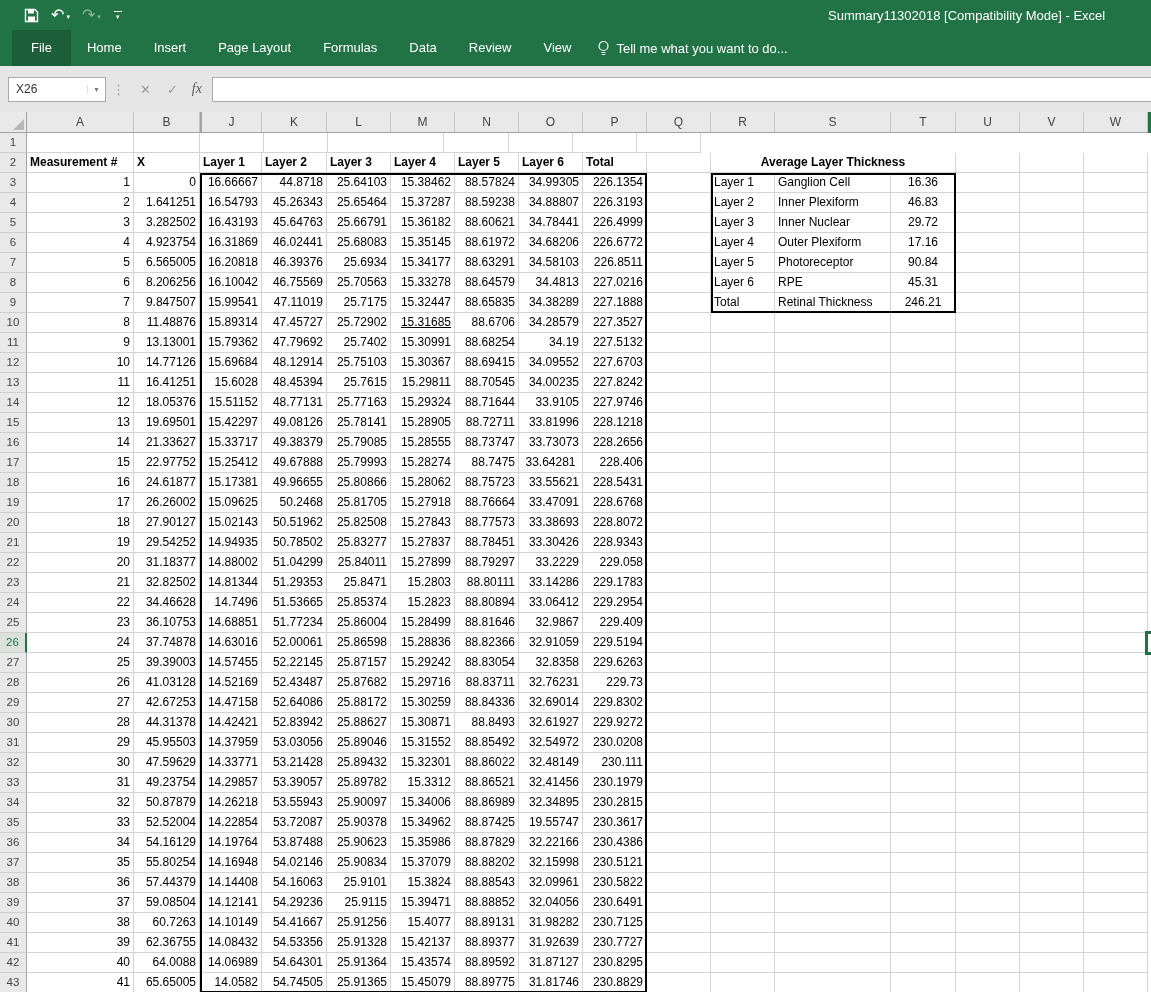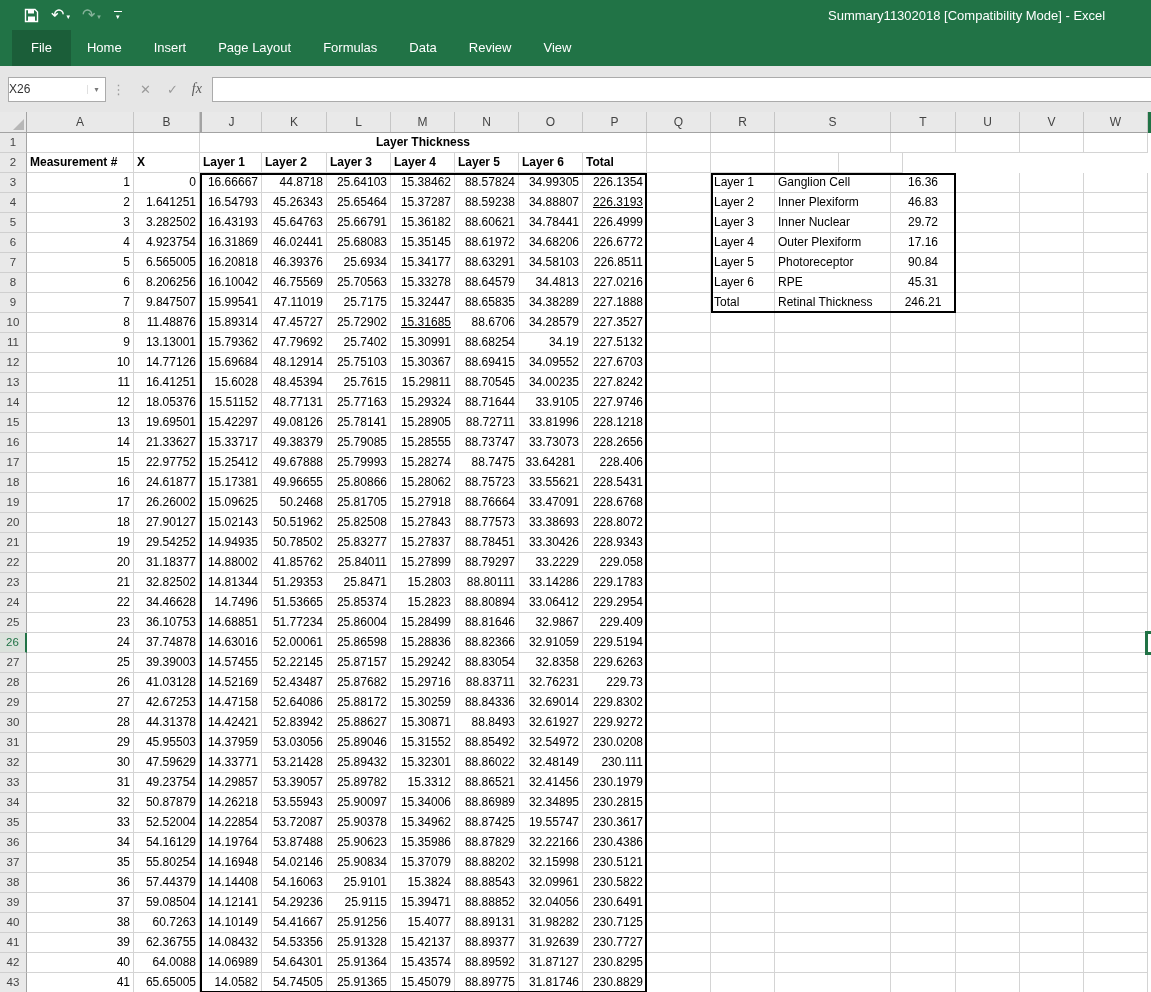--- a/index.html
+++ b/index.html
@@ -22,21 +22,21 @@
   .title-text { position:absolute; left:828px; top:8px; font-size:13px; color:#fff; white-space:nowrap; }
   
   .ribbon { height:36px; background:#217346; display:flex; align-items:stretch; padding-left:12px; }
   .tab { color:#fff; font-size:13px; padding:10px 16px 9px; white-space:nowrap; }
   .tab.file { background:rgba(0,0,0,.18); padding:10px 19px 9px; }
   .tellme { display:flex; align-items:center; color:#fff; font-size:13px; padding:0 10px; gap:6px; }
   
   .fbar { height:46px; background:#e6e6e6; display:flex; align-items:center; }
   .namebox { width:98px; height:25px; background:#fff; border:1px solid #ababab; margin-left:8px;
              display:flex; align-items:center; font-size:12px; color:#333; }
-  .namebox .nb-text { flex:1; }
+  .namebox .nb-text { flex:1; padding-left:7px; }
   .namebox .nb-drop { width:18px; text-align:center; color:#7a7a7a; font-size:8px; border-left:1px solid #e0e0e0; }
   .fb-dots { color:#9a9a9a; font-size:13px; padding:0 7px 0 6px; }
   .fb-btn { font-size:13px; color:#9a9a9a; padding:0 8px; }
   .fb-fx { font-family:"Liberation Serif", serif; font-style:italic; font-size:14px; color:#595959; padding:0 10px 0 6px; }
   .finput { flex:1; height:25px; background:#fff; border:1px solid #ababab; border-right:none; font-size:12px; padding:3px 6px; color:#000; }
   
   .sheet { position:relative; height:881px; background:#fff; }
   .colhdr-row { display:flex; height:21px; background:#e9e9e9; border-bottom:1px solid #a3a3a3; position:relative; }
   .corner { width:27px; height:20px; border-right:1px solid #a3a3a3; position:relative; background:#e9e9e9; }
   .corner::after { content:''; position:absolute; right:2px; bottom:2px;
@@ -91,20 +91,27 @@
 <div class="ribbon">
 
   <div class="tab file">File</div>
     <div class="tab">Home</div>
     <div class="tab">Insert</div>
     <div class="tab">Page Layout</div>
     <div class="tab">Formulas</div>
     <div class="tab">Data</div>
     <div class="tab">Review</div>
     <div class="tab">View</div>
+    <div class="tellme">
+    <svg width="13" height="17" viewBox="0 0 13 17">
+      <circle cx="6.5" cy="6" r="4.5" fill="none" stroke="#ffffff" stroke-width="1.2"></circle>
+      <path d="M4.5 12.5 h4 M4.8 14.5 h3.4" stroke="#ffffff" stroke-width="1.2" fill="none"></path>
+    </svg>
+    <span>Tell me what you want to do...</span>
+  </div>
 </div>
 
 <div class="fbar">
   <div class="namebox">
     <span class="nb-text">X26</span>
     <span class="nb-drop">▾</span>
   </div>
   <span class="fb-dots">⋮</span>
   <span class="fb-btn">✕</span>
   <span class="fb-btn">✓</span>
@@ -130,41 +137,41 @@
       <div class="colhdr" style="width: 65px;">T</div>
       <div class="colhdr" style="width: 64px;">U</div>
       <div class="colhdr" style="width: 64px;">V</div>
       <div class="colhdr" style="width: 64px;">W</div>
       <div class="colsel"></div>
     </div>
     <div class="row">
       <div class="rowhdr">1</div>
       <div class="cell" style="width: 107px;"></div>
       <div class="cell" style="width: 66px;"></div>
-      <div class="cell bold ctr" style="width: 447px;">Layer Thickness</div>
       <div class="cell" style="width: 64px;"></div>
       <div class="cell" style="width: 64px;"></div>
       <div class="cell" style="width: 116px;"></div>
       <div class="cell" style="width: 65px;"></div>
       <div class="cell" style="width: 64px;"></div>
       <div class="cell" style="width: 64px;"></div>
       <div class="cell" style="width: 64px;"></div>
     </div>
     <div class="row">
       <div class="rowhdr">2</div>
       <div class="cell bold" style="width: 107px;">Measurement #</div>
       <div class="cell bold" style="width: 66px;">X</div>
       <div class="cell bold" style="width: 62px;">Layer 1</div>
       <div class="cell bold" style="width: 65px;">Layer 2</div>
       <div class="cell bold" style="width: 64px;">Layer 3</div>
       <div class="cell bold" style="width: 64px;">Layer 4</div>
       <div class="cell bold" style="width: 64px;">Layer 5</div>
       <div class="cell bold" style="width: 64px;">Layer 6</div>
       <div class="cell bold" style="width: 64px;">Total</div>
       <div class="cell" style="width: 64px;"></div>
+      <div class="cell bold ctr" style="width: 245px;">Average Layer Thickness</div>
       <div class="cell" style="width: 64px;"></div>
       <div class="cell" style="width: 64px;"></div>
       <div class="cell" style="width: 64px;"></div>
     </div>
     <div class="row">
       <div class="rowhdr">3</div>
       <div class="cell num" style="width: 107px;">1</div>
       <div class="cell num" style="width: 66px;">0</div>
       <div class="cell num" style="width: 62px;">16.66667</div>
       <div class="cell num" style="width: 65px;">44.8718</div>
@@ -184,21 +191,21 @@
     <div class="row">
       <div class="rowhdr">4</div>
       <div class="cell num" style="width: 107px;">2</div>
       <div class="cell num" style="width: 66px;">1.641251</div>
       <div class="cell num" style="width: 62px;">16.54793</div>
       <div class="cell num" style="width: 65px;">45.26343</div>
       <div class="cell num" style="width: 64px;">25.65464</div>
       <div class="cell num" style="width: 64px;">15.37287</div>
       <div class="cell num" style="width: 64px;">88.59238</div>
       <div class="cell num" style="width: 64px;">34.88807</div>
-      <div class="cell num" style="width: 64px; text-decoration: underline;">226.3193</div>
+      <div class="cell num" style="width: 64px;">226.3193</div>
       <div class="cell" style="width: 64px;"></div>
       <div class="cell" style="width: 64px;">Layer 2</div>
       <div class="cell" style="width: 116px;">Inner Plexiform</div>
       <div class="cell ctr" style="width: 65px;">46.83</div>
       <div class="cell" style="width: 64px;"></div>
       <div class="cell" style="width: 64px;"></div>
       <div class="cell" style="width: 64px;"></div>
     </div>
     <div class="row">
       <div class="rowhdr">5</div>
@@ -521,21 +528,21 @@
       <div class="cell" style="width: 65px;"></div>
       <div class="cell" style="width: 64px;"></div>
       <div class="cell" style="width: 64px;"></div>
       <div class="cell" style="width: 64px;"></div>
     </div>
     <div class="row">
       <div class="rowhdr">22</div>
       <div class="cell num" style="width: 107px;">20</div>
       <div class="cell num" style="width: 66px;">31.18377</div>
       <div class="cell num" style="width: 62px;">14.88002</div>
-      <div class="cell num" style="width: 65px;">41.85762</div>
+      <div class="cell num" style="width: 65px;">51.04299</div>
       <div class="cell num" style="width: 64px;">25.84011</div>
       <div class="cell num" style="width: 64px;">15.27899</div>
       <div class="cell num" style="width: 64px;">88.79297</div>
       <div class="cell num" style="width: 64px;">33.2229</div>
       <div class="cell num" style="width: 64px;">229.058</div>
       <div class="cell" style="width: 64px;"></div>
       <div class="cell" style="width: 64px;"></div>
       <div class="cell" style="width: 116px;"></div>
       <div class="cell" style="width: 65px;"></div>
       <div class="cell" style="width: 64px;"></div>

